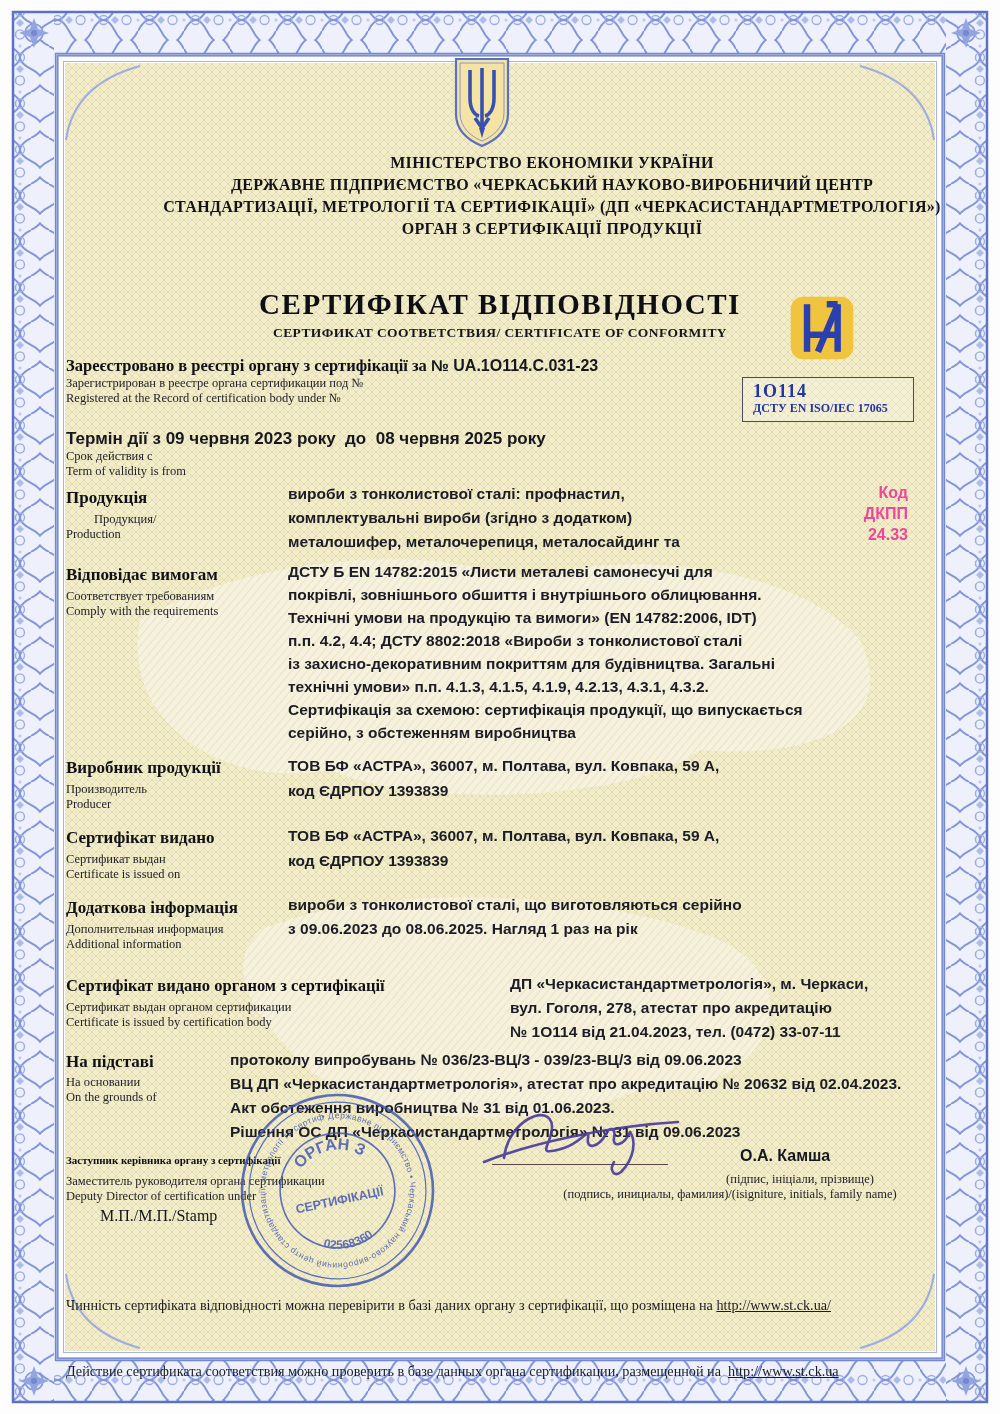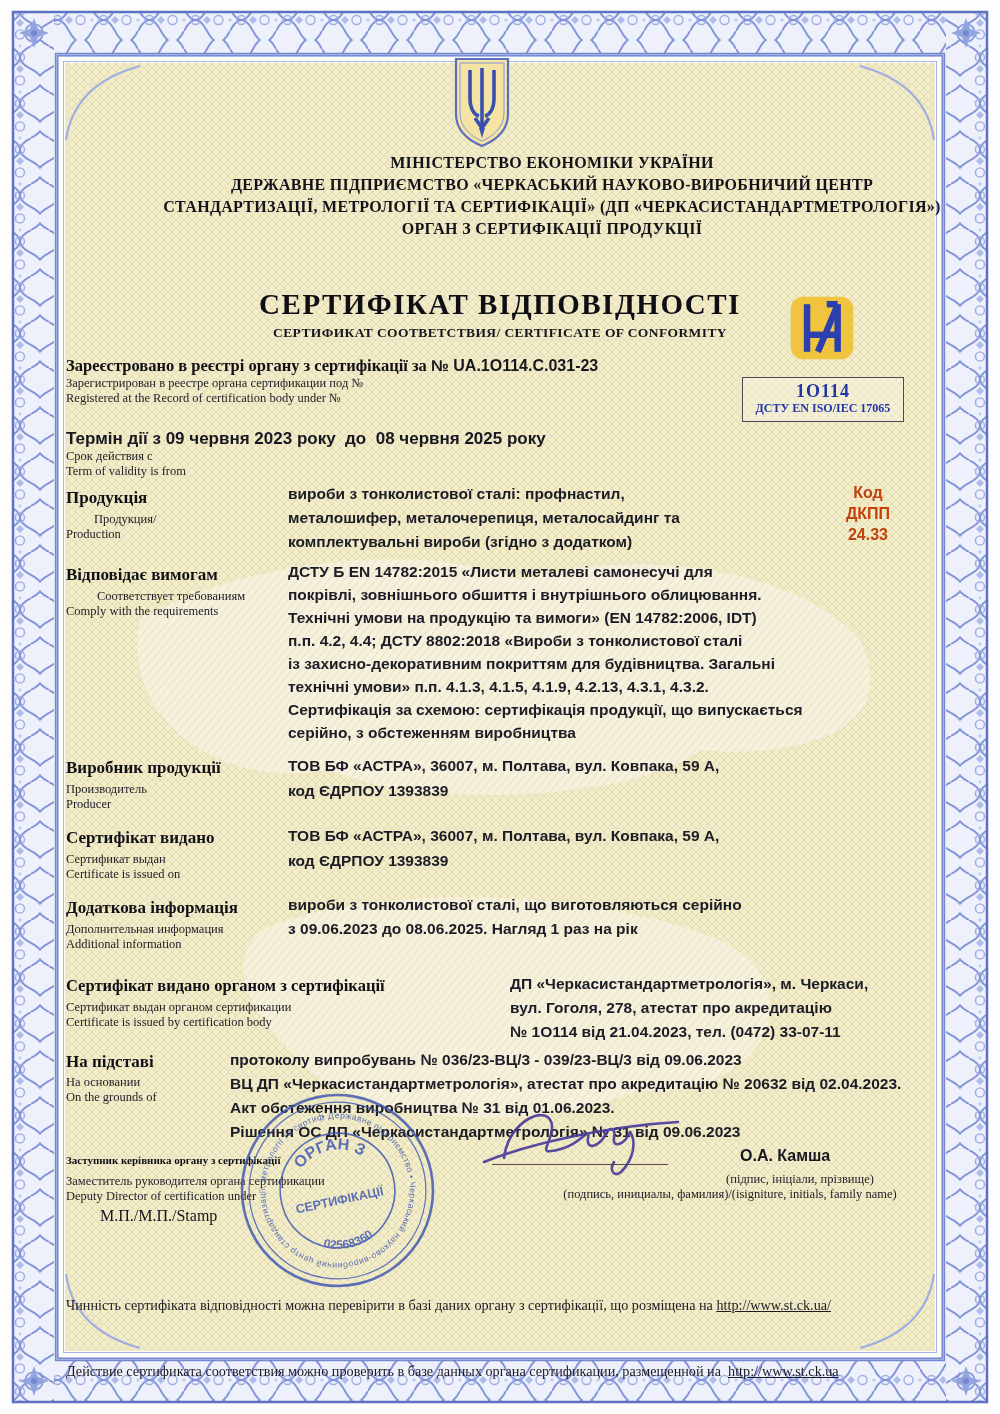--- a/index.html
+++ b/index.html
@@ -12,22 +12,22 @@
   .hline{font:bold 16px/22px "Liberation Serif",serif;letter-spacing:.3px;color:#121218;}
   .title-main{font:bold 29px/32px "Liberation Serif",serif;letter-spacing:1.5px;color:#0e0e14;}
   .title-sub{font:bold 13.5px/18px "Liberation Serif",serif;letter-spacing:.4px;color:#15151c;}
   .lbl-title{font:bold 17px/20px "Liberation Serif",serif;color:#101016;}
   .lbl-sub{font:12.5px/15px "Liberation Serif",serif;color:#23232b;}
   .val{font:bold 15.5px/24px "Liberation Sans",sans-serif;color:#1c1c26;}
   .val-lh23 .vl{line-height:23px;}
   .reg-main{font:bold 16.5px/20px "Liberation Serif",serif;color:#101016;white-space:pre-wrap;}
   .reg-num{font:bold 16px "Liberation Sans",sans-serif;color:#17171f;}
   .validity-main{font:bold 17px/21px "Liberation Sans",sans-serif;color:#17171f;white-space:pre-wrap;}
-  .code-box{font:bold 16px/21px "Liberation Sans",sans-serif;color:#c2410c;text-align:center;}
-  .acc-box{border:1.2px solid #4a4a58;background:rgba(255,255,255,.25);text-align:center;padding-top:3px;}
+  .code-box{font:bold 16px/21px "Liberation Sans",sans-serif;color:#ec4899;text-align:right;}
+  .acc-box{border:1.2px solid #4a4a58;background:rgba(255,255,255,.25);text-align:left;padding-top:3px;padding-left:10px;}
   .acc-code{font:bold 18px/20px "Liberation Serif",serif;color:#2335a4;letter-spacing:1px;}
   .acc-std{font:bold 12px/15px "Liberation Serif",serif;color:#2335a4;}
   .mp{font:16px/20px "Liberation Serif",serif;color:#15151c;}
   .sig-name{font:bold 16px/20px "Liberation Sans",sans-serif;color:#17171f;}
   .sig-cap{font:12.5px/15px "Liberation Serif",serif;color:#23232b;text-align:center;}
   .sig-line{border-top:1.6px solid #5f4747;}
   .foot{font:14.2px/22px "Liberation Serif",serif;color:#1a1a22;white-space:pre-wrap;}
   .foot .link{text-decoration:underline;}
 </style>
 </head>
@@ -152,32 +152,32 @@
       <div class="lbl-sub">Term of validity is from</div>
     </div>
 
     <div class="abs" style="left:66px;top:488px;width:210px;">
       <div class="lbl-title">Продукція</div>
       <div class="lbl-sub" style="margin-top:4px;padding-left:28px;">Продукция/</div>
       <div class="lbl-sub">Production</div>
     </div>
     <div class="abs val" style="left:288px;top:482px;width:520px;">
       <div class="vl">вироби з тонколистової сталі: профнастил,</div>
+      <div class="vl">комплектувальні вироби (згідно з додатком)</div>
       <div class="vl">металошифер, металочерепиця, металосайдинг та</div>
-      <div class="vl">комплектувальні вироби (згідно з додатком)</div>
     </div>
     <div class="abs code-box" style="left:828px;top:482px;width:80px;">
       <div>Код</div>
       <div>ДКПП</div>
       <div>24.33</div>
     </div>
 
     <div class="abs" style="left:66px;top:565px;width:210px;">
       <div class="lbl-title">Відповідає вимогам</div>
-      <div class="lbl-sub" style="margin-top:4px;text-align:center;">Соответствует требованиям</div>
+      <div class="lbl-sub" style="margin-top:4px;">Соответствует требованиям</div>
       <div class="lbl-sub">Comply with the requirements</div>
     </div>
     <div class="abs val val-lh23" style="left:288px;top:560px;width:600px;">
       <div class="vl">ДСТУ Б EN 14782:2015 «Листи металеві самонесучі для</div>
       <div class="vl">покрівлі, зовнішнього обшиття і внутрішнього облицювання.</div>
       <div class="vl">Технічні умови на продукцію та вимоги» (EN 14782:2006, IDT)</div>
       <div class="vl">п.п. 4.2, 4.4; ДСТУ 8802:2018 «Вироби з тонколистової сталі</div>
       <div class="vl">із захисно-декоративним покриттям для будівництва. Загальні</div>
       <div class="vl">технічні умови» п.п. 4.1.3, 4.1.5, 4.1.9, 4.2.13, 4.3.1, 4.3.2.</div>
       <div class="vl">Сертифікація за схемою: сертифікація продукції, що випускається</div>

